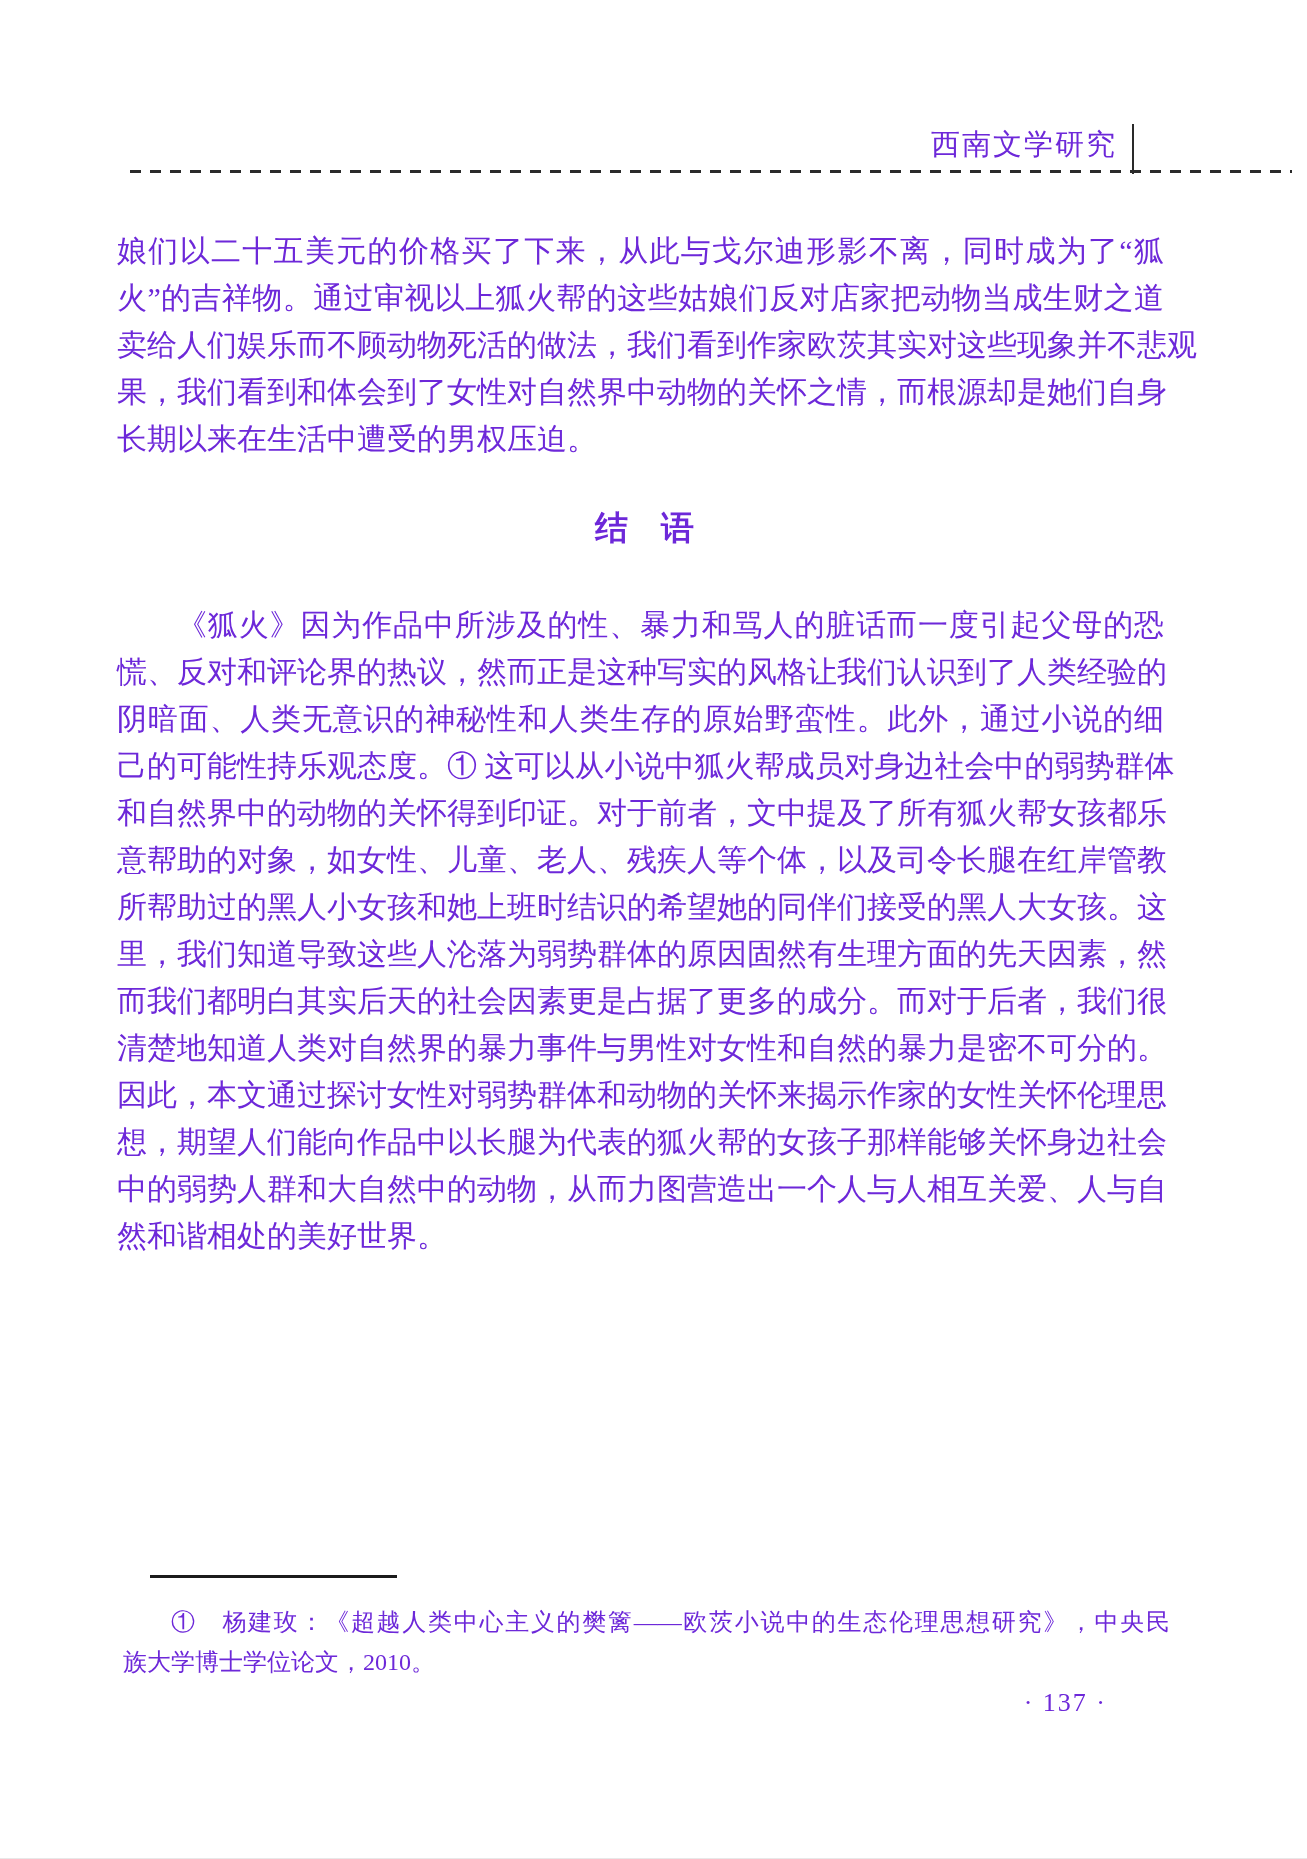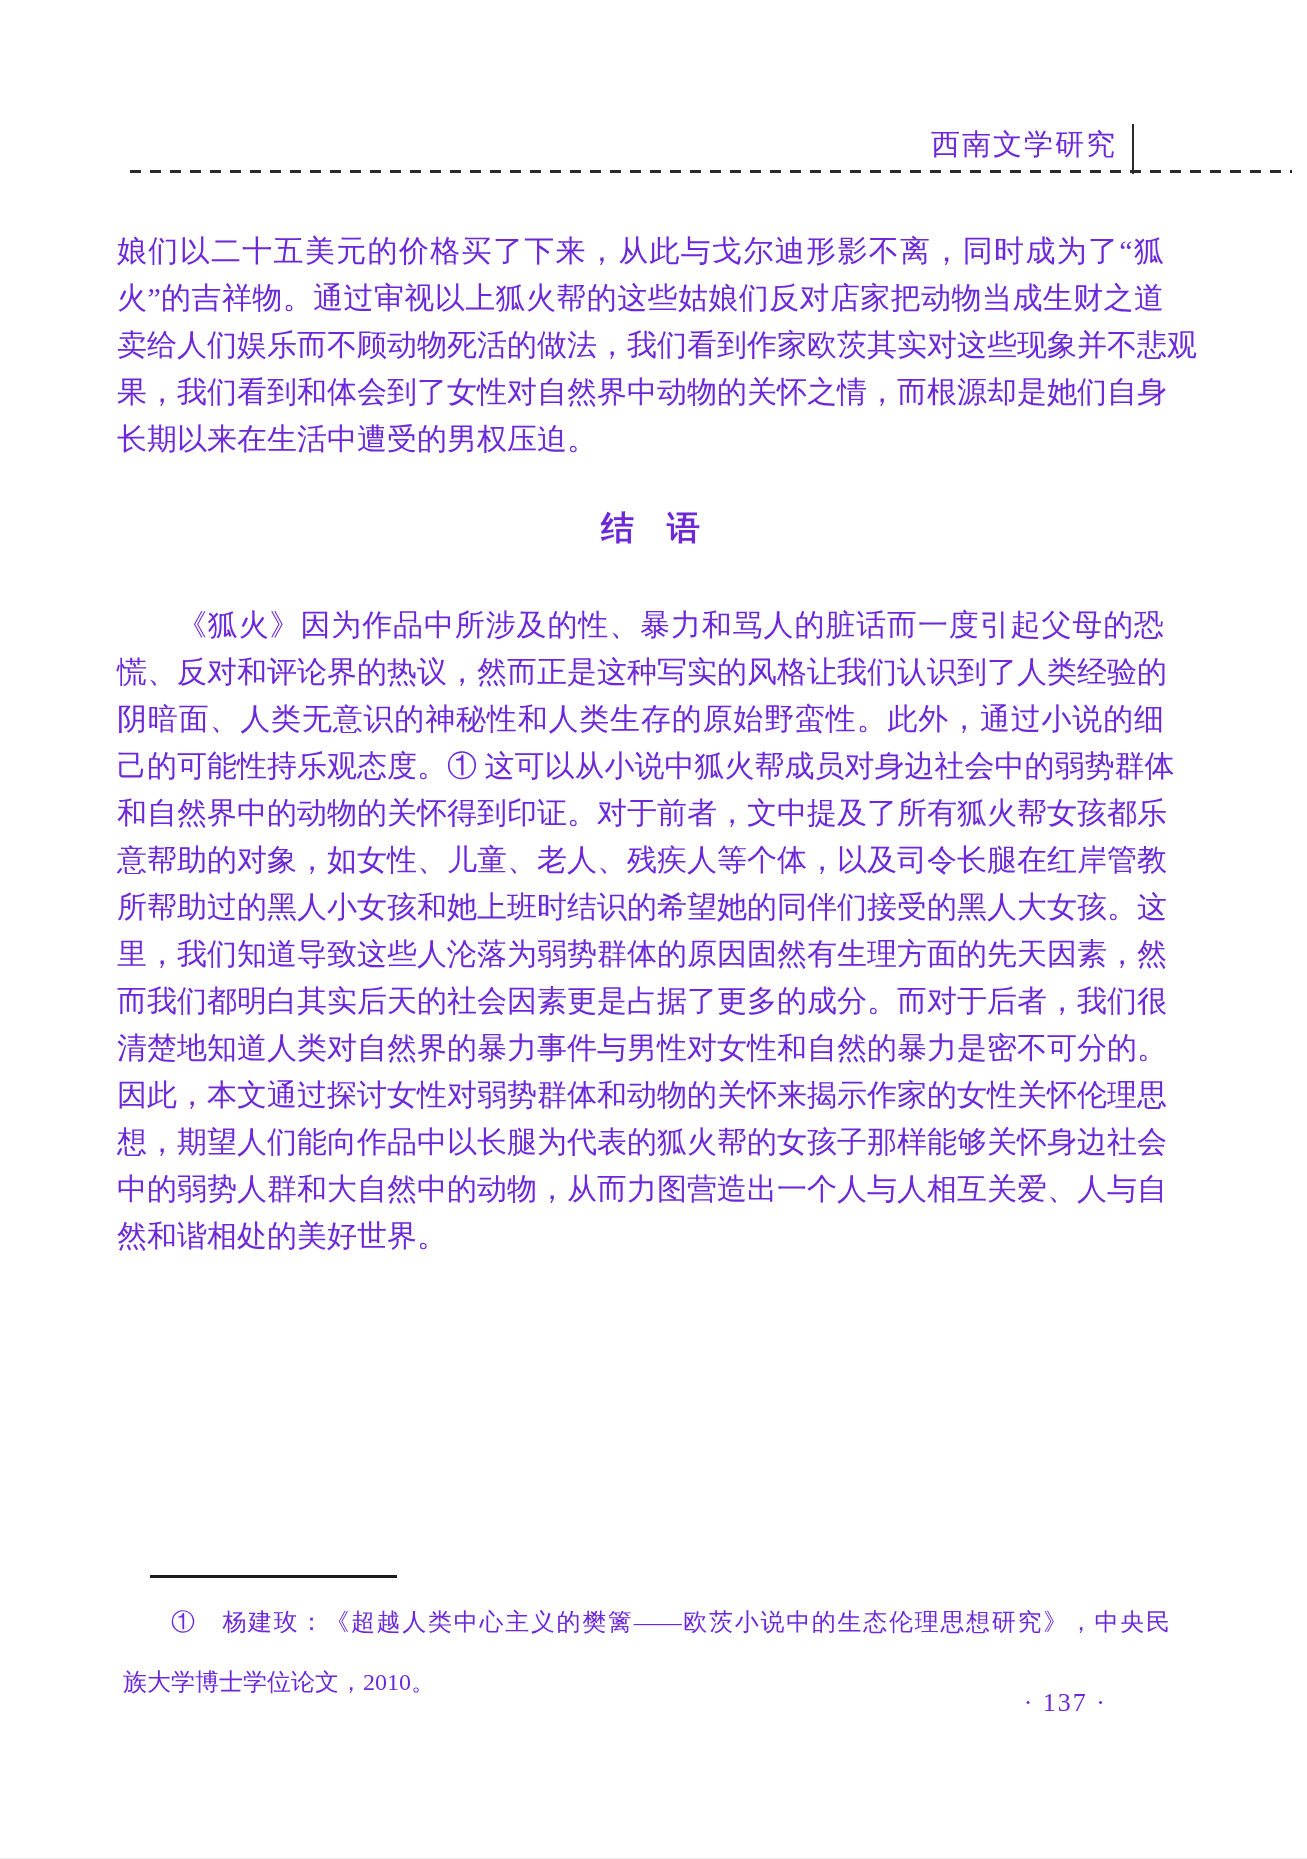--- a/index.html
+++ b/index.html
@@ -52,21 +52,21 @@
   .para2 { top: 601px; }
   .line {
     white-space: nowrap;
     text-align: justify;
     text-align-last: justify;
   }
   .line.end { text-align-last: left; }
   .line.indent { text-indent: 60px; }
   .heading {
     position: absolute;
-    left: 127px;
+    left: 121px;
     top: 508px;
     width: 1047px;
     margin: 0;
     text-align: center;
     font-family: "Liberation Sans", "DejaVu Sans", sans-serif;
     font-weight: bold;
     font-size: 33px;
     line-height: 40px;
   }
   
@@ -84,21 +84,21 @@
     top: 1602px;
     width: 1047px;
     font-size: 24px;
     line-height: 40px;
   }
   .fline {
     white-space: nowrap;
     text-align: justify;
     text-align-last: justify;
   }
-  .fline.end { text-align-last: left; margin-top: 20px; }
+  .fline.end { text-align-last: left; }
   .fline.indent-fn { text-indent: 48px; }
   
   .pagenum {
     position: absolute;
     top: 1688px;
     right: 200px;
     font-size: 26px;
     letter-spacing: 2px;
     white-space: nowrap;
     margin-left: 27px;

